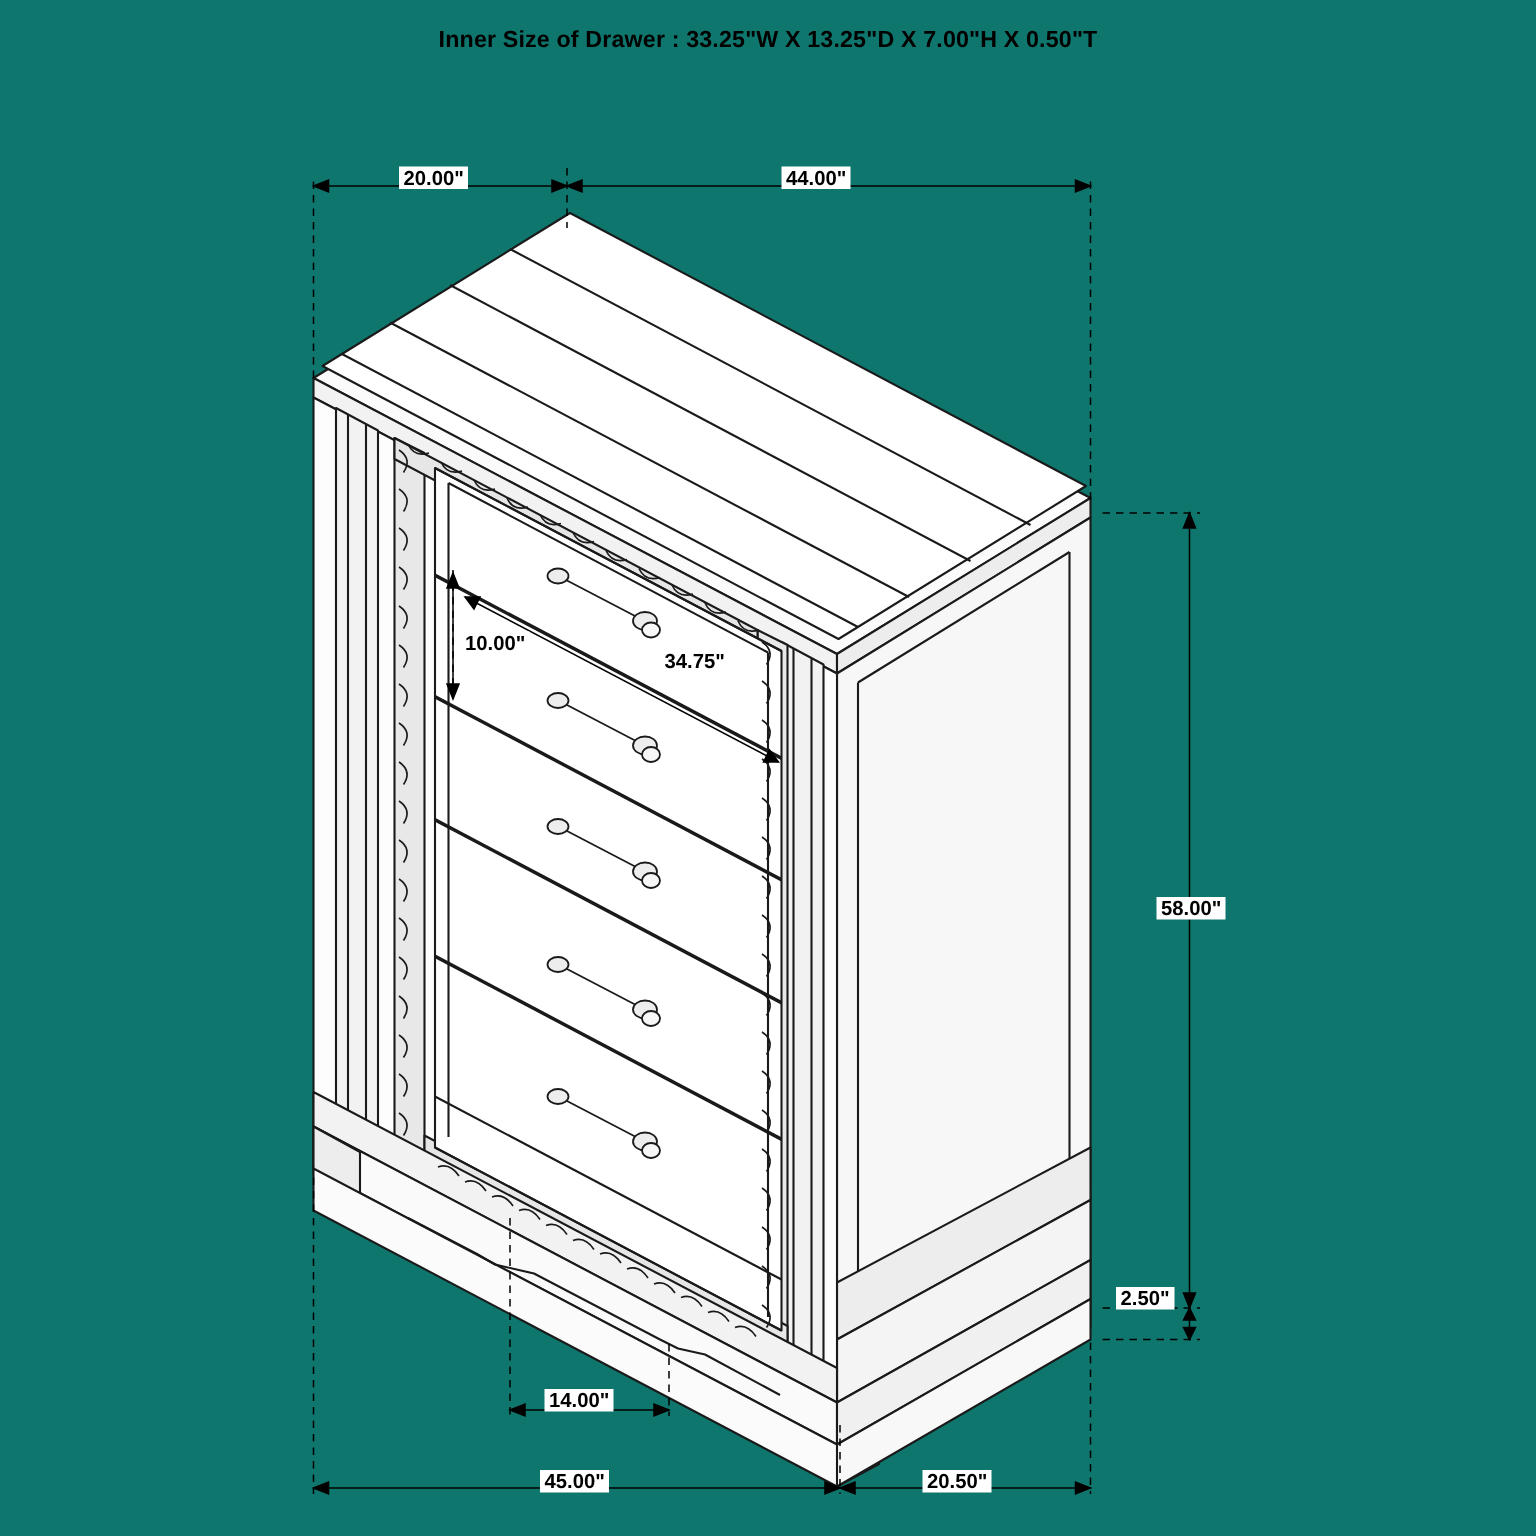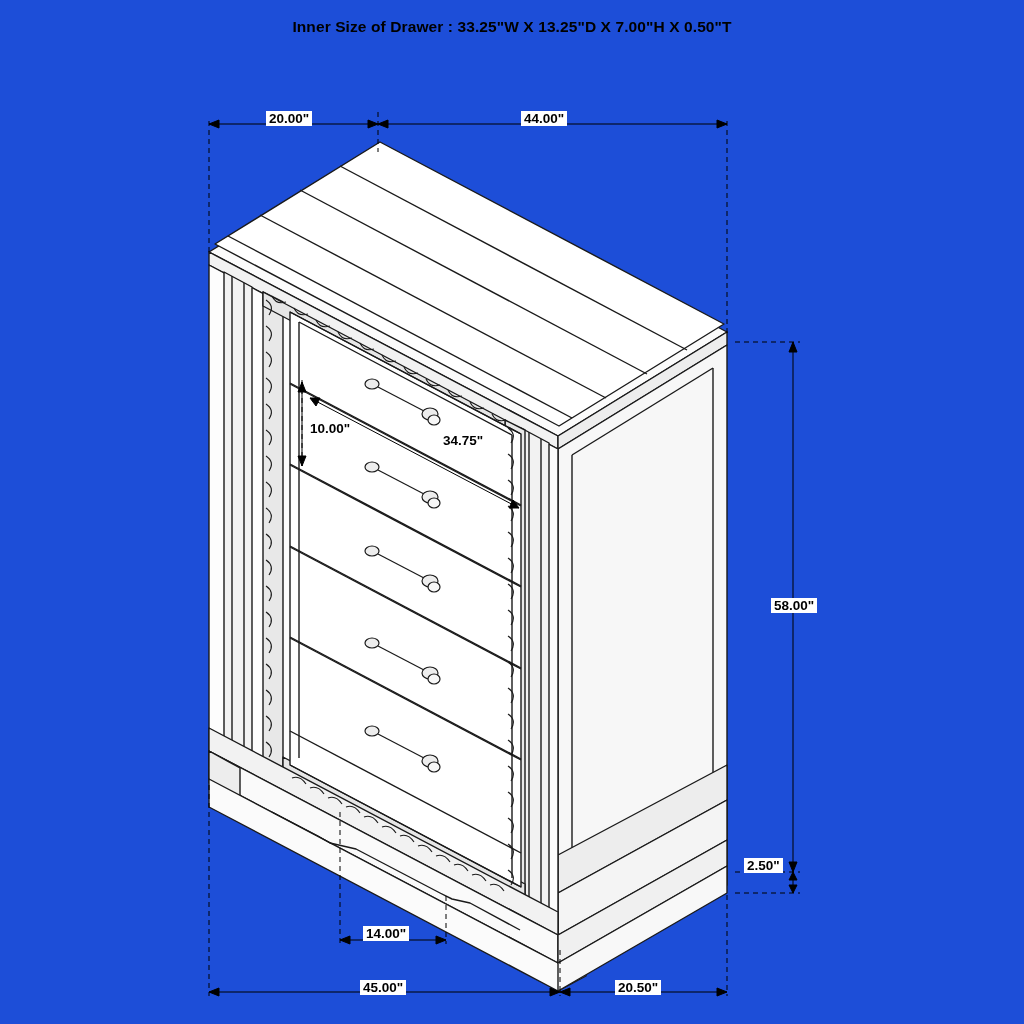--- a/index.html
+++ b/index.html
@@ -4,21 +4,21 @@
 <style>
   html, body {
     margin: 0;
     padding: 0;
     background: #ffffff;
   }
   #page {
     position: relative;
     width: 1024px;
     height: 1024px;
-    background: #1d4ed8;
+    background: #0f766e;
     font-family: "Liberation Sans", sans-serif;
     overflow: hidden;
   }
   #title {
     position: absolute;
     top: 18px;
     left: 0;
     width: 1024px;
     text-align: center;
     font-size: 15.5px;

